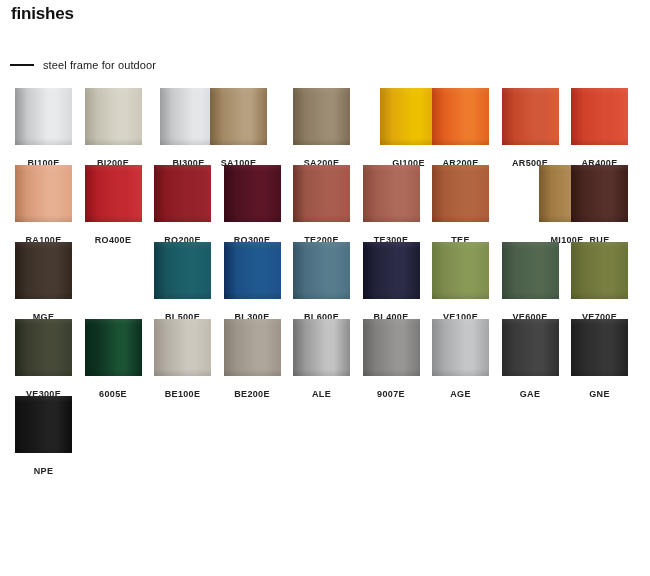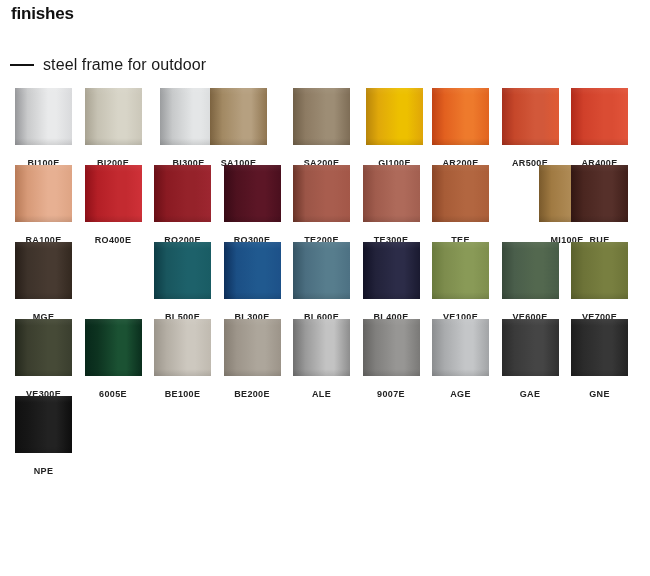--- a/index.html
+++ b/index.html
@@ -36,21 +36,21 @@
     height: 16px;
   }
   #legend .legend-rule {
     width: 24px;
     height: 2px;
     background: #111111;
     display: block;
   }
   #legend .legend-label {
     margin-left: 9px;
-    font-size: 16px;
+    font-size: 11px;
     color: #1a1a1a;
     letter-spacing: 0.1px;
     white-space: nowrap;
   }
 
   #swatch-grid {
     position: absolute;
     left: 0;
     top: 88px;
     width: 650px;
@@ -118,21 +118,21 @@
         <div class="swatch-label">BI300E</div>
       </div>
       <div class="swatch-cell" style="left: 210px;">
         <div class="swatch-chip" style="background: linear-gradient(to right, rgb(124, 99, 64) 0%, rgb(162, 137, 99) 22%, rgb(182, 160, 128) 58%, rgb(182, 160, 128) 72%, rgb(143, 117, 80) 100%);"></div>
         <div class="swatch-label">SA100E</div>
       </div>
       <div class="swatch-cell" style="left: 293px;">
         <div class="swatch-chip" style="background: linear-gradient(to right, rgb(111, 95, 72) 0%, rgb(141, 123, 99) 22%, rgb(157, 141, 117) 58%, rgb(157, 141, 117) 72%, rgb(126, 109, 86) 100%);"></div>
         <div class="swatch-label">SA200E</div>
       </div>
-      <div class="swatch-cell" style="left: 366px;">
+      <div class="swatch-cell" style="left: 380px;">
         <div class="swatch-chip" style="background: linear-gradient(to right, rgb(185, 134, 10) 0%, rgb(224, 168, 10) 22%, rgb(237, 192, 0) 58%, rgb(237, 192, 0) 72%, rgb(223, 165, 8) 100%);"></div>
         <div class="swatch-label">GI100E</div>
       </div>
       <div class="swatch-cell" style="left: 432px;">
         <div class="swatch-chip" style="background: linear-gradient(to right, rgb(193, 67, 20) 0%, rgb(226, 96, 31) 22%, rgb(238, 122, 44) 58%, rgb(238, 122, 44) 72%, rgb(225, 99, 31) 100%);"></div>
         <div class="swatch-label">AR200E</div>
       </div>
       <div class="swatch-cell" style="left: 501.5px;">
         <div class="swatch-chip" style="background: linear-gradient(to right, rgb(165, 48, 29) 0%, rgb(198, 71, 42) 22%, rgb(210, 88, 58) 58%, rgb(210, 88, 58) 72%, rgb(224, 90, 51) 100%);"></div>
         <div class="swatch-label">AR500E</div>

